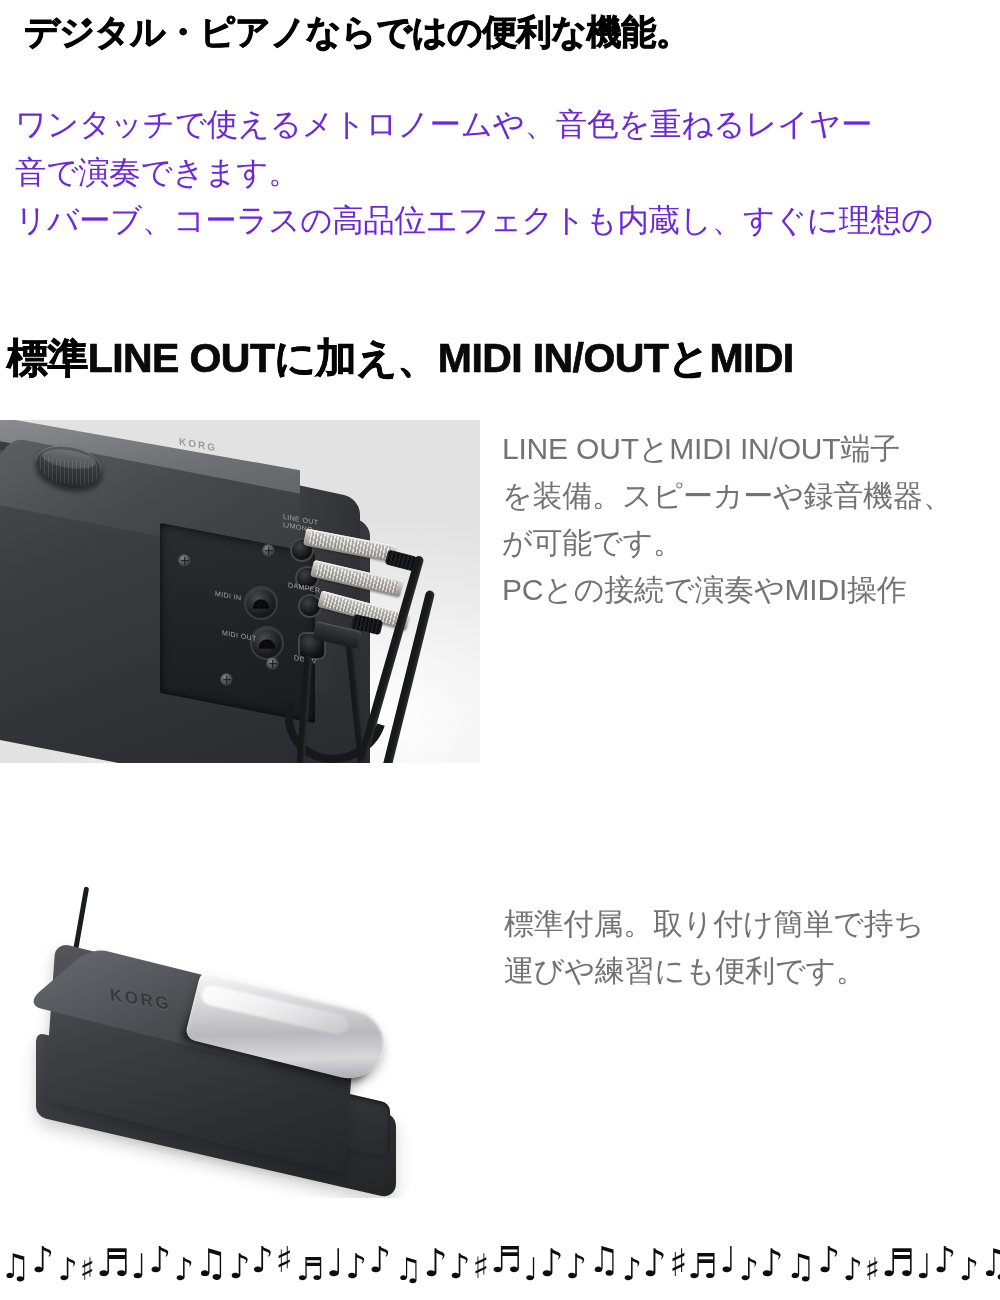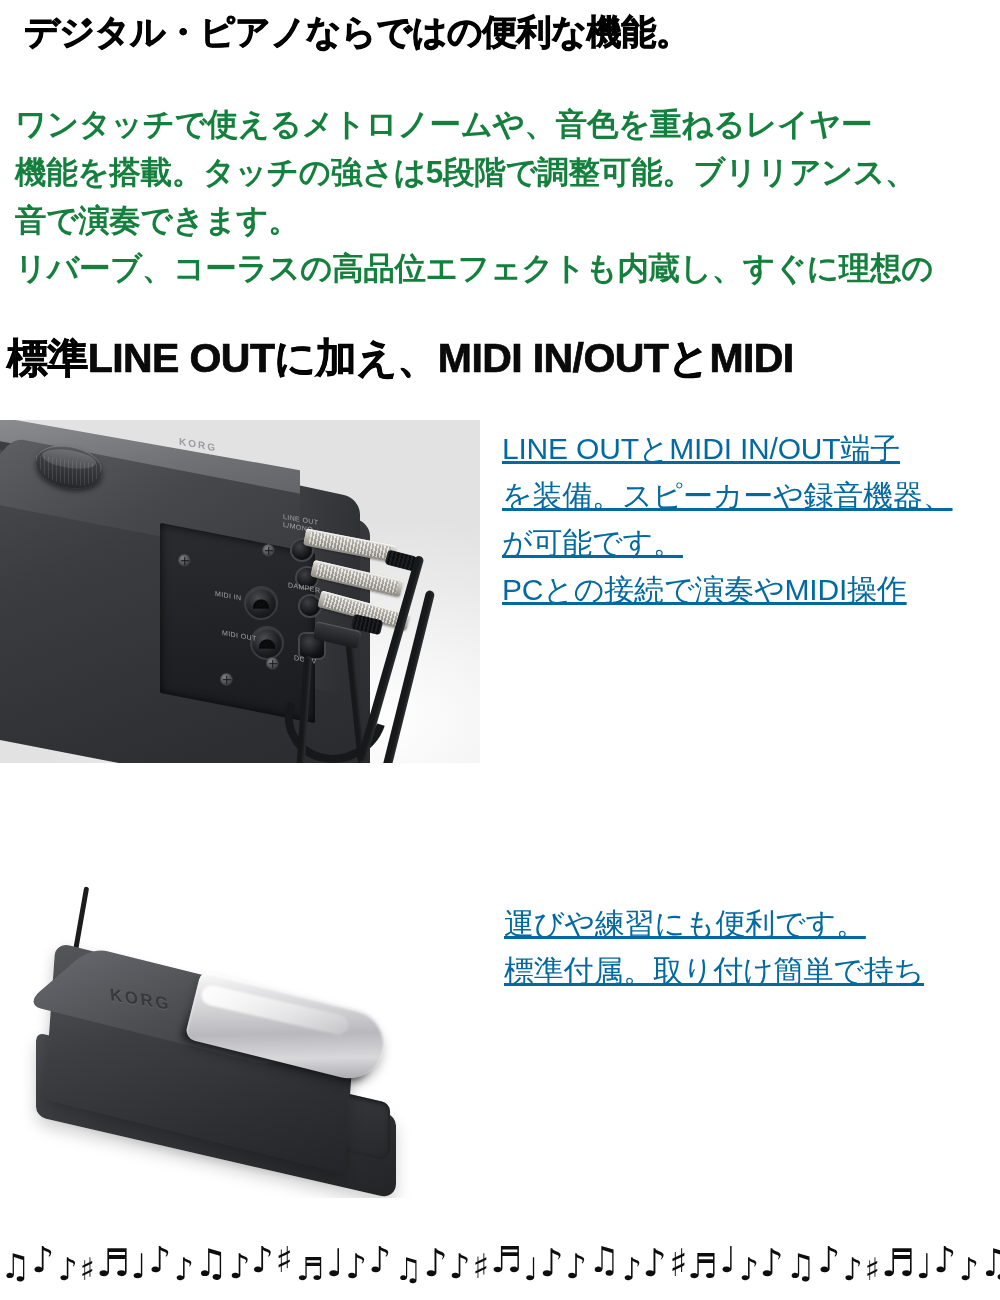--- a/index.html
+++ b/index.html
@@ -28,28 +28,28 @@
   .heading-3 {
     position:absolute; left:14px; top:800px;
     font-size:38px; font-weight:900; letter-spacing:-0.4px;
     line-height:1.05; white-space:nowrap;
     -webkit-text-stroke:0.7px #000;
   }
 
   
   .intro-copy {
     position:absolute; left:15px; top:100px; width:970px;
-    font-size:31.5px; font-weight:700; line-height:48px;
-    letter-spacing:-0.3px; color:#15803d;
+    font-size:31.5px; font-weight:400; line-height:48px;
+    letter-spacing:-0.3px; color:#6d28d9;
   }
   .intro-copy .ln { display:block; white-space:nowrap; }
 
   .side-copy {
     position:absolute; font-size:30px; font-weight:400;
-    line-height:47px; letter-spacing:-0.2px; color:#0369a1;text-decoration:underline;
+    line-height:47px; letter-spacing:-0.2px; color:#737373;
   }
   .side-copy .ln { display:block; white-space:nowrap; }
   #copy-ports { left:502px; top:425px; width:492px; }
   #copy-accessories { left:504px; top:900px; width:490px; }
 
   
   .photo-ports {
     position:absolute; left:0px; top:420px; width:480px; height:343px;
     overflow:hidden; background:#ffffff;
   }
@@ -297,21 +297,20 @@
 </style>
 </head>
 <body>
 
 <div class="page">
 
   <h1 class="title-main">デジタル・ピアノならではの便利な機能。</h1>
 
   <div class="intro-copy">
     <span class="ln">ワンタッチで使えるメトロノームや、音色を重ねるレイヤー</span>
-    <span class="ln">機能を搭載。タッチの強さは5段階で調整可能。ブリリアンス、</span>
     <span class="ln">音で演奏できます。</span>
     <span class="ln">リバーブ、コーラスの高品位エフェクトも内蔵し、すぐに理想の</span>
   </div>
 
   <h2 class="heading-2">標準LINE OUTに加え、MIDI IN/OUTとMIDI</h2>
 
   <div class="photo-ports">
     <div class="pp-bg"></div>
     <div class="kb-top"></div>
     <div class="kb-top2"></div>
@@ -375,19 +374,19 @@
     <div class="ped-base-rim"></div>
     <div class="ped-body"></div>
     <div class="ped-body-top"></div>
     <div class="ped-korg">KORG</div>
     <div class="ped-plate-shadow"></div>
     <div class="ped-plate"></div>
     <div class="ped-plate-hl"></div>
   </div>
 
   <div class="side-copy" id="copy-accessories">
+    <span class="ln">標準付属。取り付け簡単で持ち</span>
     <span class="ln">運びや練習にも便利です。</span>
-    <span class="ln">標準付属。取り付け簡単で持ち</span>
   </div>
 
   <div class="notes-strip" id="notes-strip"><span class="nt-a">♫</span><span class="nt-b">♪</span><span class="nt-c">♪♯</span><span class="nt-d">♬</span><span class="nt-a">♩</span><span class="nt-b">♪</span><span class="nt-c">♪</span><span class="nt-d">♫</span><span class="nt-a">♪</span><span class="nt-b">♪♯</span><span class="nt-c">♬</span><span class="nt-d">♩</span><span class="nt-a">♪</span><span class="nt-b">♪</span><span class="nt-c">♫</span><span class="nt-d">♪</span><span class="nt-a">♪♯</span><span class="nt-b">♬</span><span class="nt-c">♩</span><span class="nt-d">♪</span><span class="nt-a">♪</span><span class="nt-b">♫</span><span class="nt-c">♪</span><span class="nt-d">♪♯</span><span class="nt-a">♬</span><span class="nt-b">♩</span><span class="nt-c">♪</span><span class="nt-d">♪</span><span class="nt-a">♫</span><span class="nt-b">♪</span><span class="nt-c">♪♯</span><span class="nt-d">♬</span><span class="nt-a">♩</span><span class="nt-b">♪</span><span class="nt-c">♪</span><span class="nt-d">♫</span></div>
 
 </div>
 
 </body></html>

